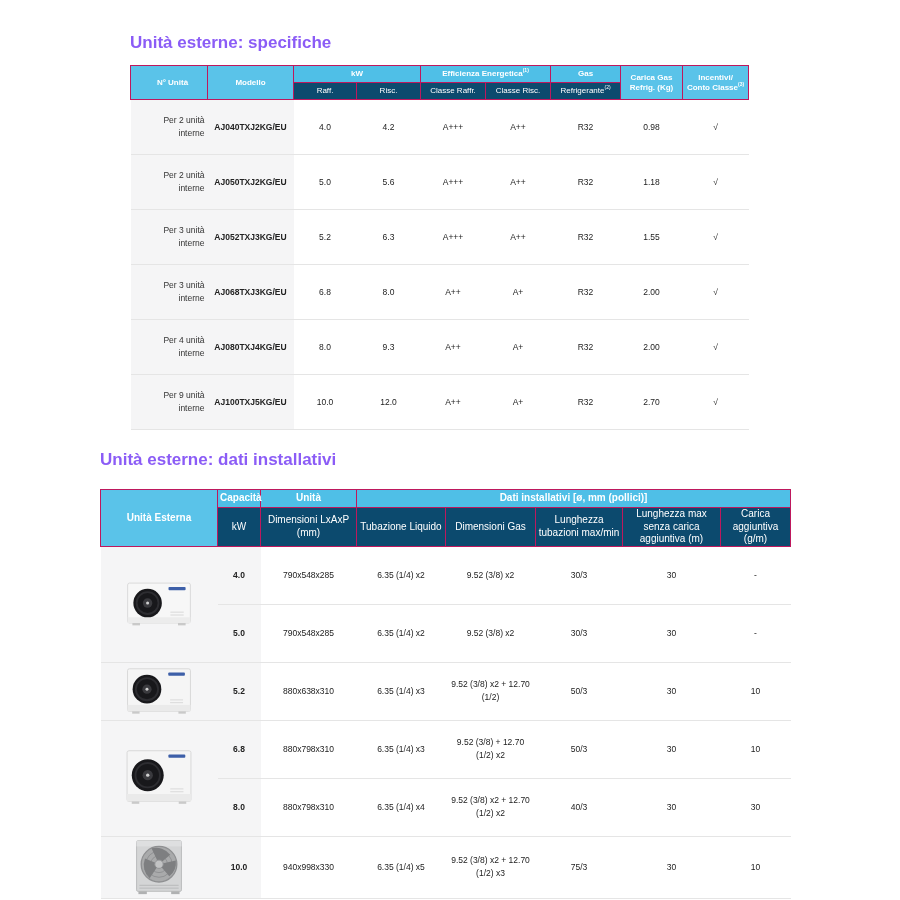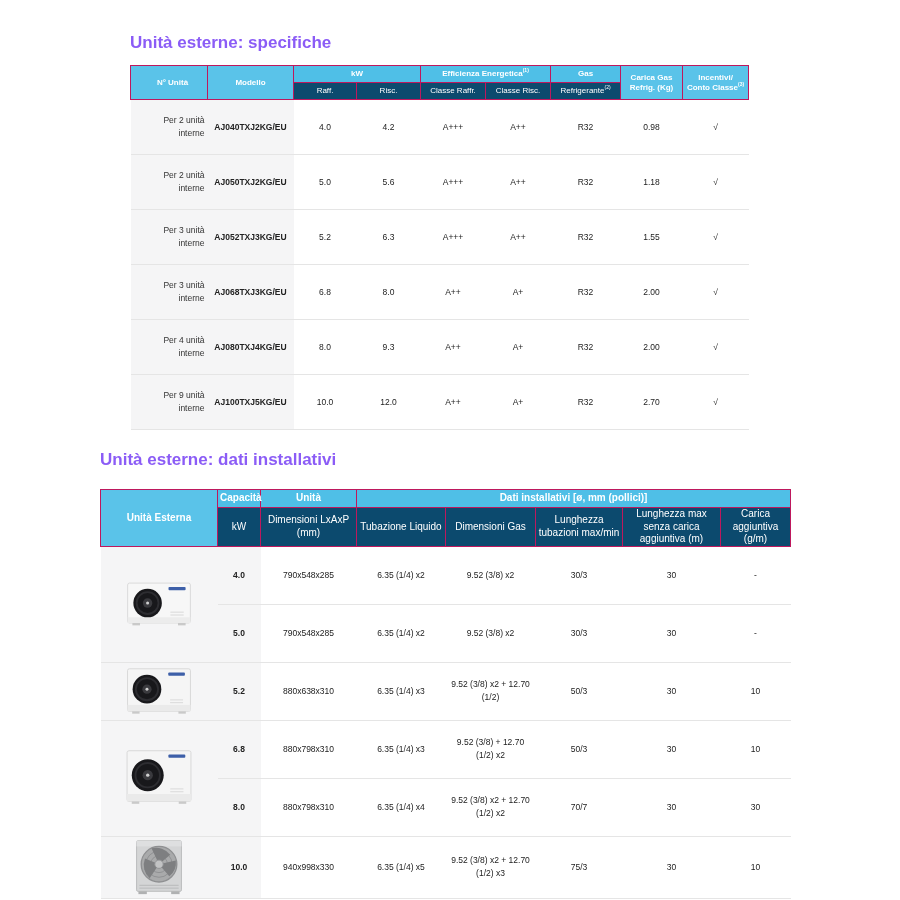--- a/index.html
+++ b/index.html
@@ -261,21 +261,21 @@
     <td>9.52 (3/8) + 12.70 (1/2) x2</td>
     <td>50/3</td>
     <td>30</td>
     <td>10</td>
   </tr>
   <tr>
     <td class="grey cap">8.0</td>
     <td>880x798x310</td>
     <td>6.35 (1/4) x4</td>
     <td>9.52 (3/8) x2 + 12.70 (1/2) x2</td>
-    <td>70/7</td>
+    <td>40/3</td>
     <td>30</td>
     <td>30</td>
   </tr>
   <tr class="tall">
     <td class="grey imgcell">
       <div class="unit-wrap">
         <svg width="62" height="58" viewBox="0 0 66 62">
           <rect x="9" y="3" width="48" height="54" rx="1.5" fill="#d4d5d6" stroke="#b9babb"></rect>
           <rect x="9" y="3" width="48" height="6" fill="#dedfe0"></rect>
           <circle cx="33" cy="28" r="19" fill="#a9aaab"></circle>

